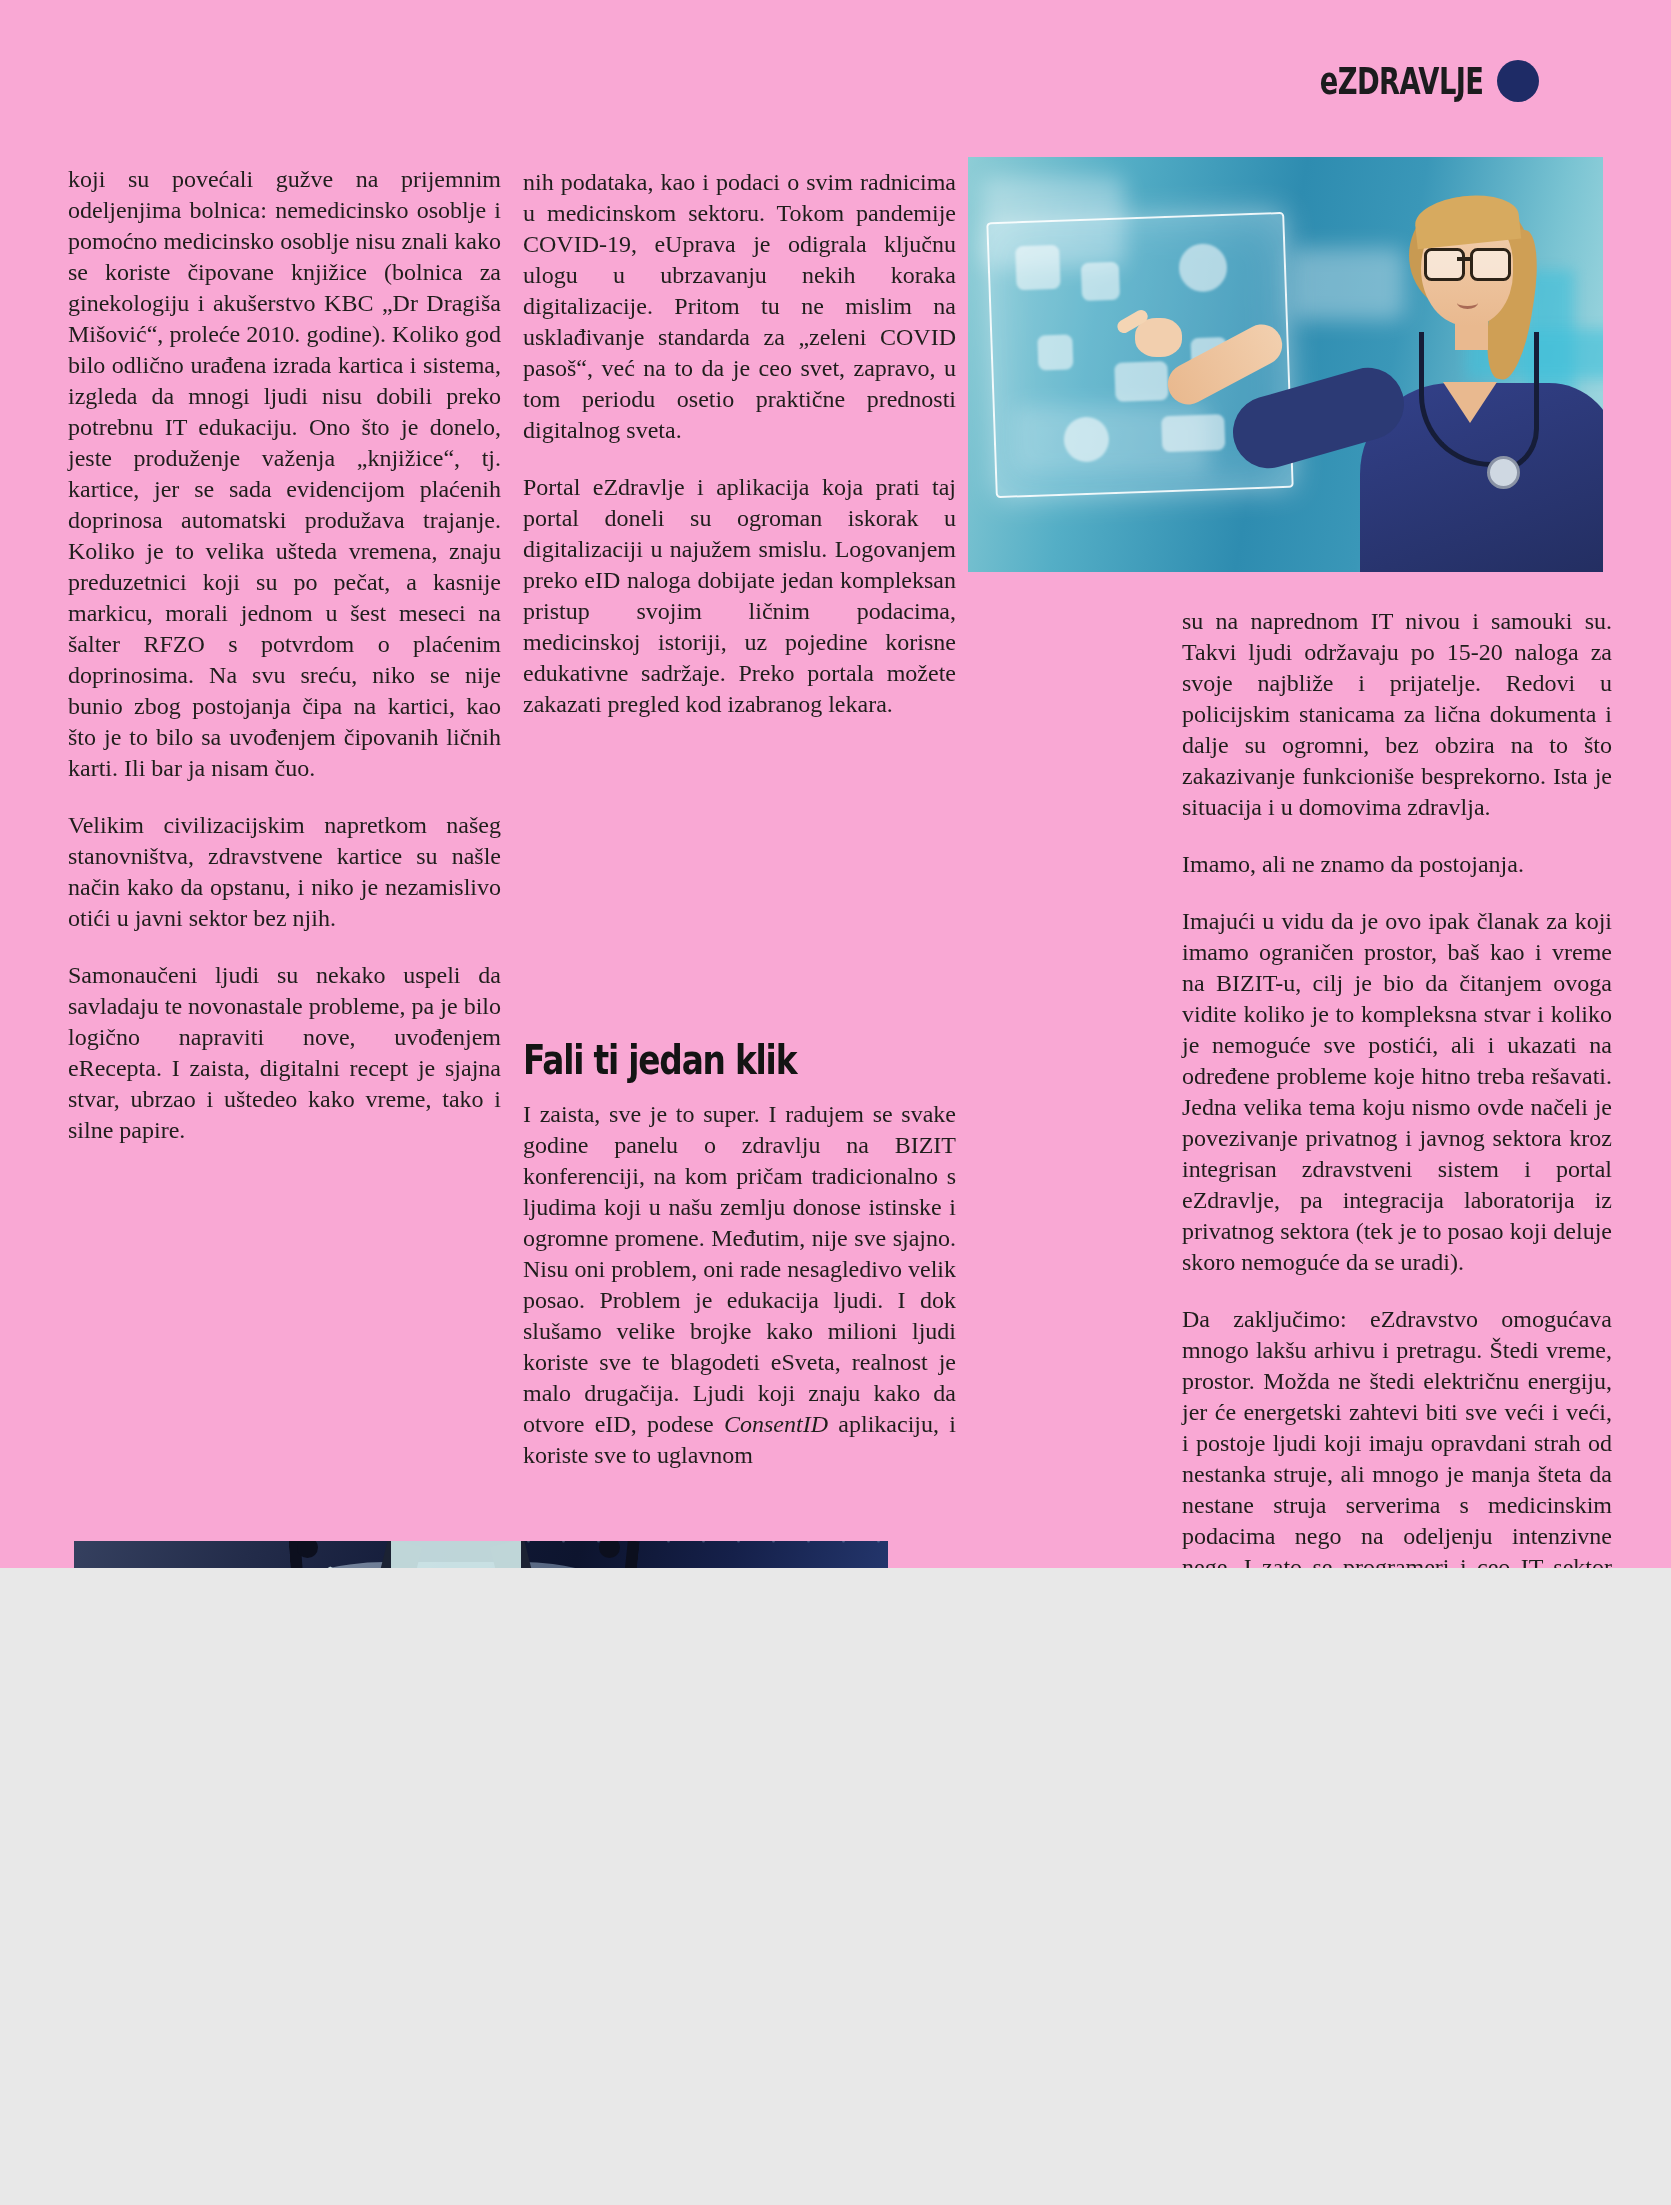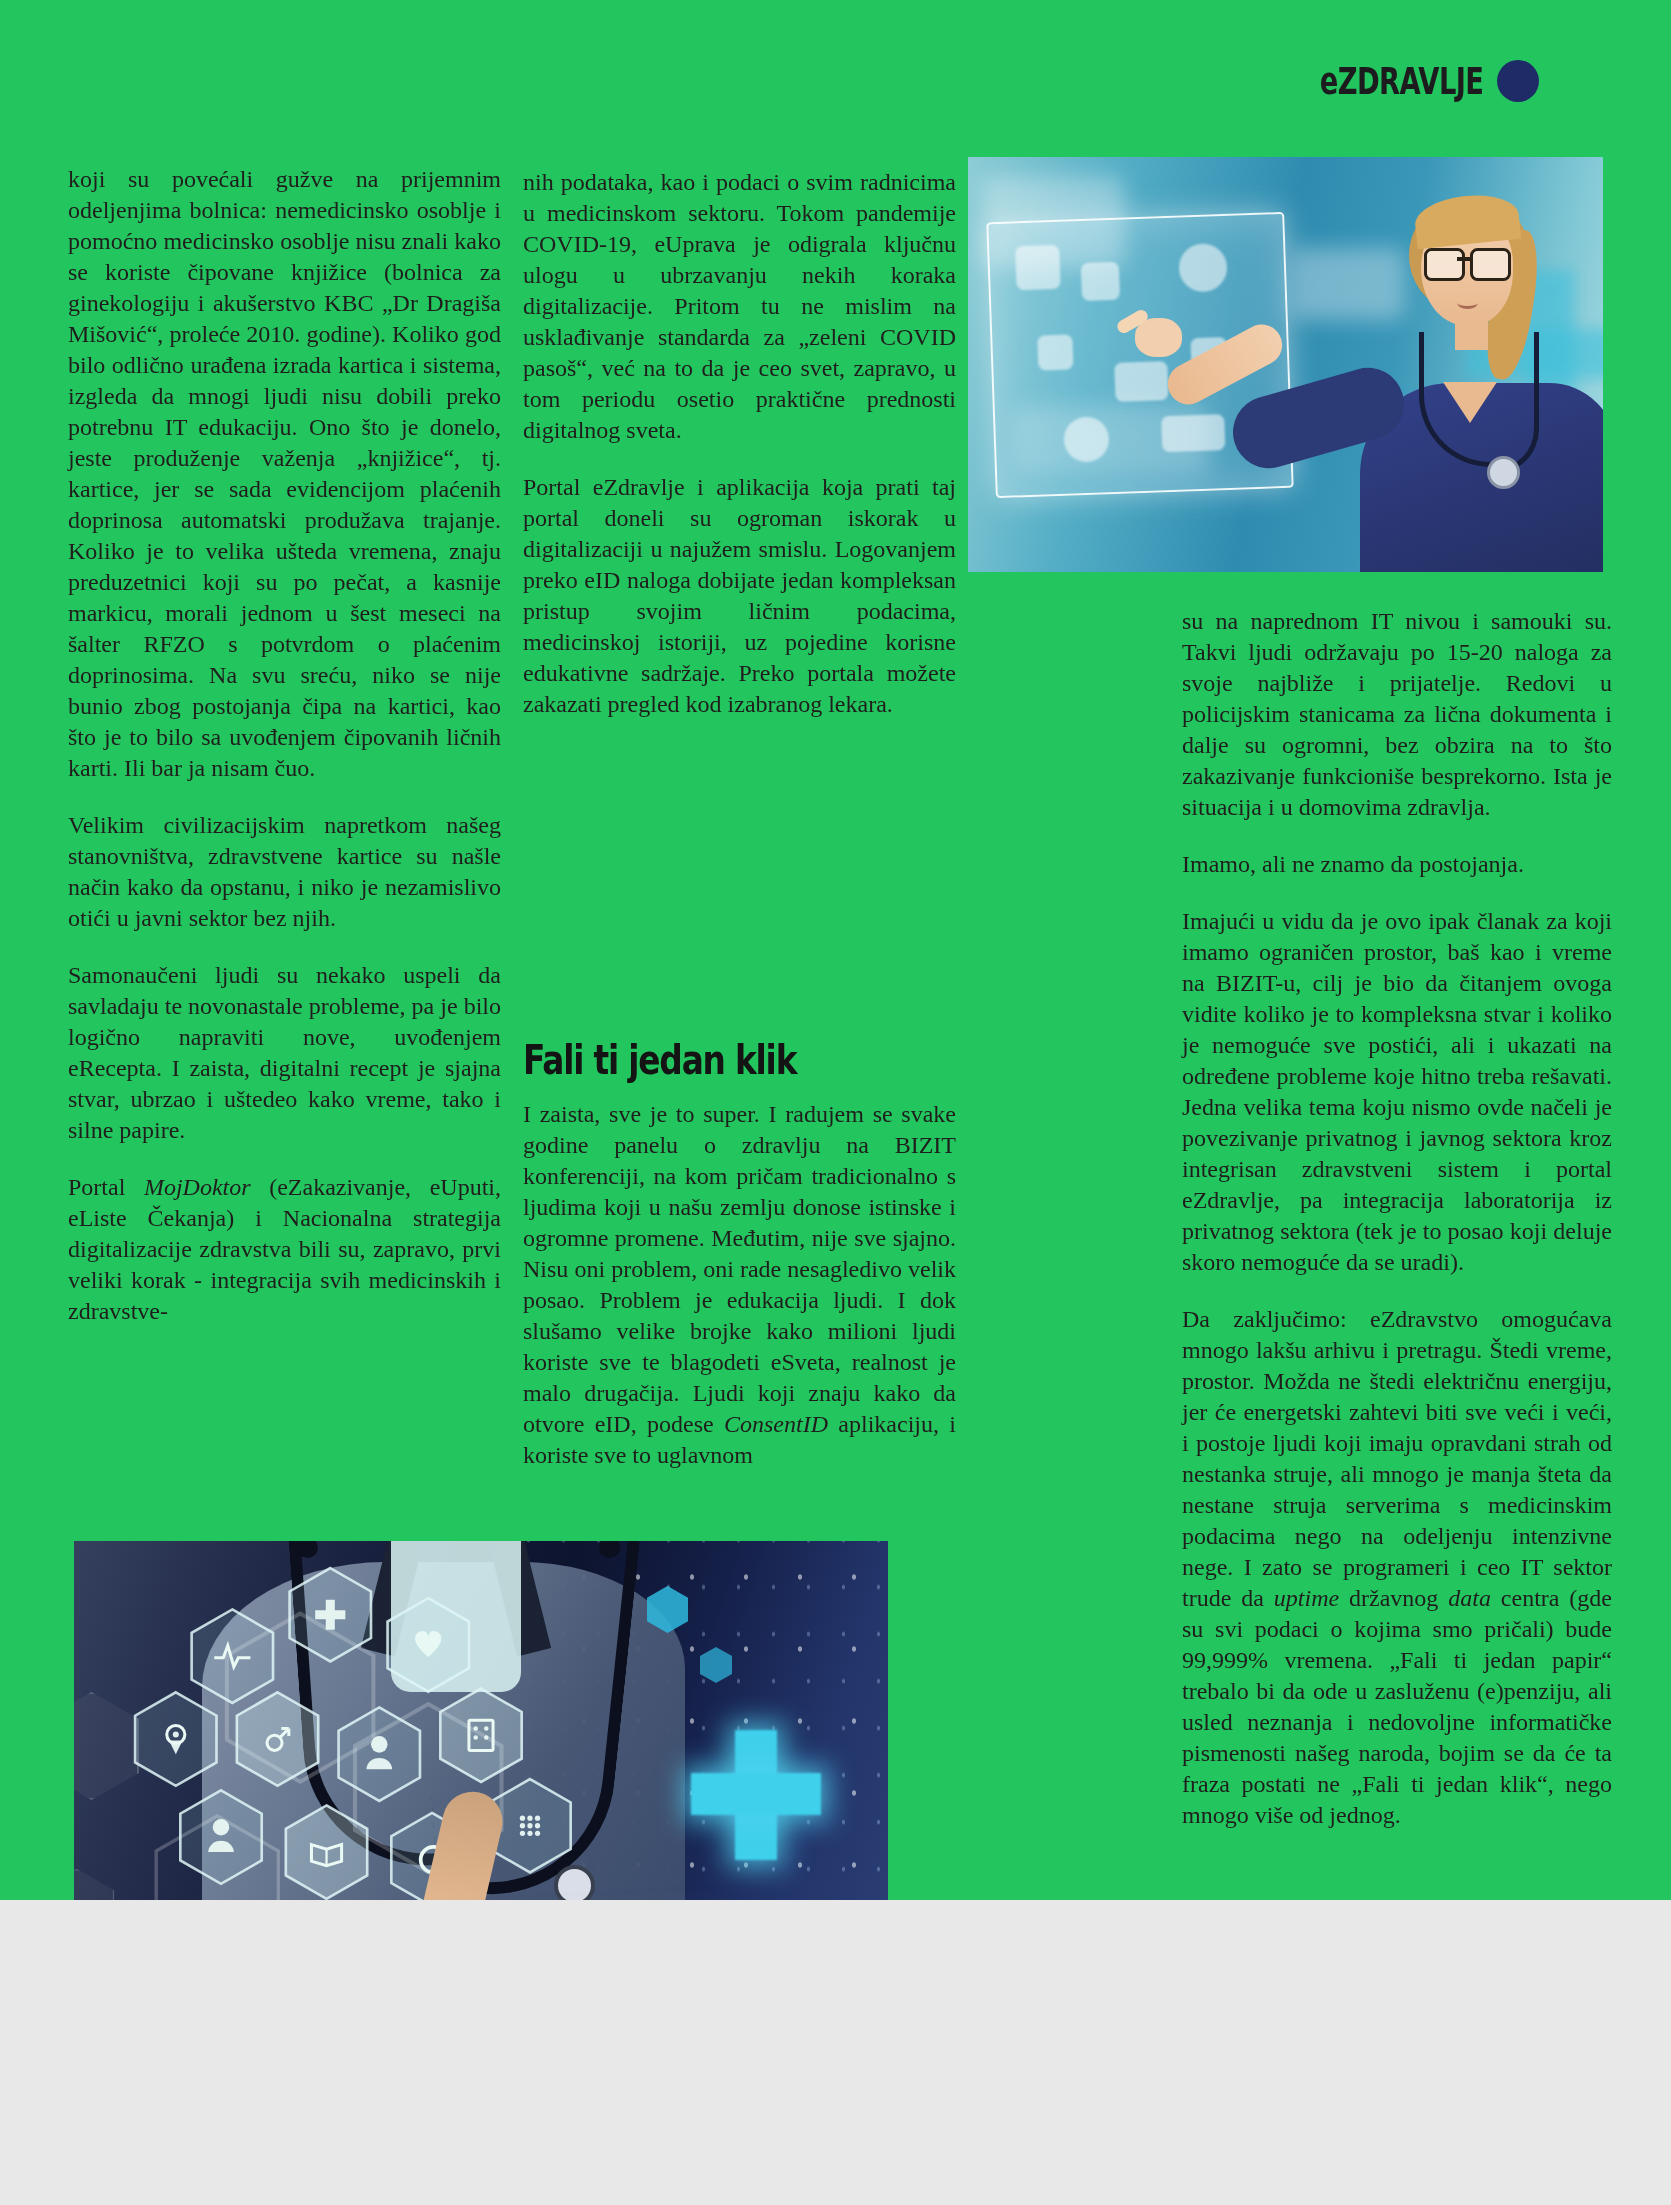--- a/index.html
+++ b/index.html
@@ -1,16 +1,16 @@
 <!DOCTYPE html>
 <html lang="sr" style="font-size:12px"><head>
 <meta charset="utf-8">
 <style>
   html,body{margin:0;padding:0;background:#e8e8e8}
-  .page{position:relative;width:1671px;height:1900px;background:#22c55e;overflow:hidden;
+  .page{position:relative;width:1671px;height:1568px;background:#f9a8d4;overflow:hidden;
         font-family:"Liberation Serif",serif;color:#1f1e1c}
 
   
   .header{position:absolute;top:59px;right:132px;display:flex;align-items:center;gap:13.6px}
   .brand{font-family:"DejaVu Sans","Liberation Sans",sans-serif;font-weight:800;font-size:38px;
          letter-spacing:-0.8px;color:#1c1c1e;transform:scaleX(.72);transform-origin:100% 50%;white-space:nowrap}
   .brand-dot{width:42px;height:42px;border-radius:50%;background:#1e2b66;flex:0 0 auto}
 
   
   .col{position:absolute;font-size:24px;line-height:31px;text-align:justify}
@@ -151,21 +151,20 @@
     <div class="n-finger"></div>
     <div class="n-steth-l"></div>
     <div class="n-steth-r"></div>
     <div class="n-chest"></div>
   </div>
 
   <div class="col" style="left:68px;top:164px;width:433px">
       <p class="para">koji su povećali gužve na prijemnim odeljenjima bolnica: nemedicinsko osoblje i pomoćno medicinsko osoblje nisu znali kako se koriste čipovane knjižice (bolnica za ginekologiju i akušerstvo KBC „Dr Dragiša Mišović“, proleće 2010. godine). Koliko god bilo odlično urađena izrada kartica i sistema, izgleda da mnogi ljudi nisu dobili preko potrebnu IT edukaciju. Ono što je donelo, jeste produženje važenja „knjižice“, tj. kartice, jer se sada evidencijom plaćenih doprinosa automatski produžava trajanje. Koliko je to velika ušteda vremena, znaju preduzetnici koji su po pečat, a kasnije markicu, morali jednom u šest meseci na šalter RFZO s potvrdom o plaćenim doprinosima. Na svu sreću, niko se nije bunio zbog postojanja čipa na kartici, kao što je to bilo sa uvođenjem čipovanih ličnih karti. Ili bar ja nisam čuo.</p>
       <p class="para">Velikim civilizacijskim napretkom našeg stanovništva, zdravstvene kartice su našle način kako da opstanu, i niko je nezamislivo otići u javni sektor bez njih.</p>
       <p class="para">Samonaučeni ljudi su nekako uspeli da savladaju te novonastale probleme, pa je bilo logično napraviti nove, uvođenjem eRecepta. I zaista, digitalni recept je sjajna stvar, ubrzao i uštedeo kako vreme, tako i silne papire.</p>
-      <p class="para">Portal <em>MojDoktor</em> (eZakazivanje, eUputi, eListe Čekanja) i Nacionalna strategija digitalizacije zdravstva bili su, zapravo, prvi veliki korak - integracija svih medicinskih i zdravstve-</p>
     </div>
 
   <div class="col" style="left:523px;top:167px;width:433px">
       <p class="para">nih podataka, kao i podaci o svim radnicima u medicinskom sektoru. Tokom pandemije COVID-19, eUprava je odigrala ključnu ulogu u ubrzavanju nekih koraka digitalizacije. Pritom tu ne mislim na usklađivanje standarda za „zeleni COVID pasoš“, već na to da je ceo svet, zapravo, u tom periodu osetio praktične prednosti digitalnog sveta.</p>
       <p class="para">Portal eZdravlje i aplikacija koja prati taj portal doneli su ogroman iskorak u digitalizaciji u najužem smislu. Logovanjem preko eID naloga dobijate jedan kompleksan pristup svojim ličnim podacima, medicinskoj istoriji, uz pojedine korisne edukativne sadržaje. Preko portala možete zakazati pregled kod izabranog lekara.</p>
     </div>
 
   <div class="col" style="left:523px;top:1040px;width:433px">
     <h2 class="heading">Fali ti jedan klik</h2>
     <div>

